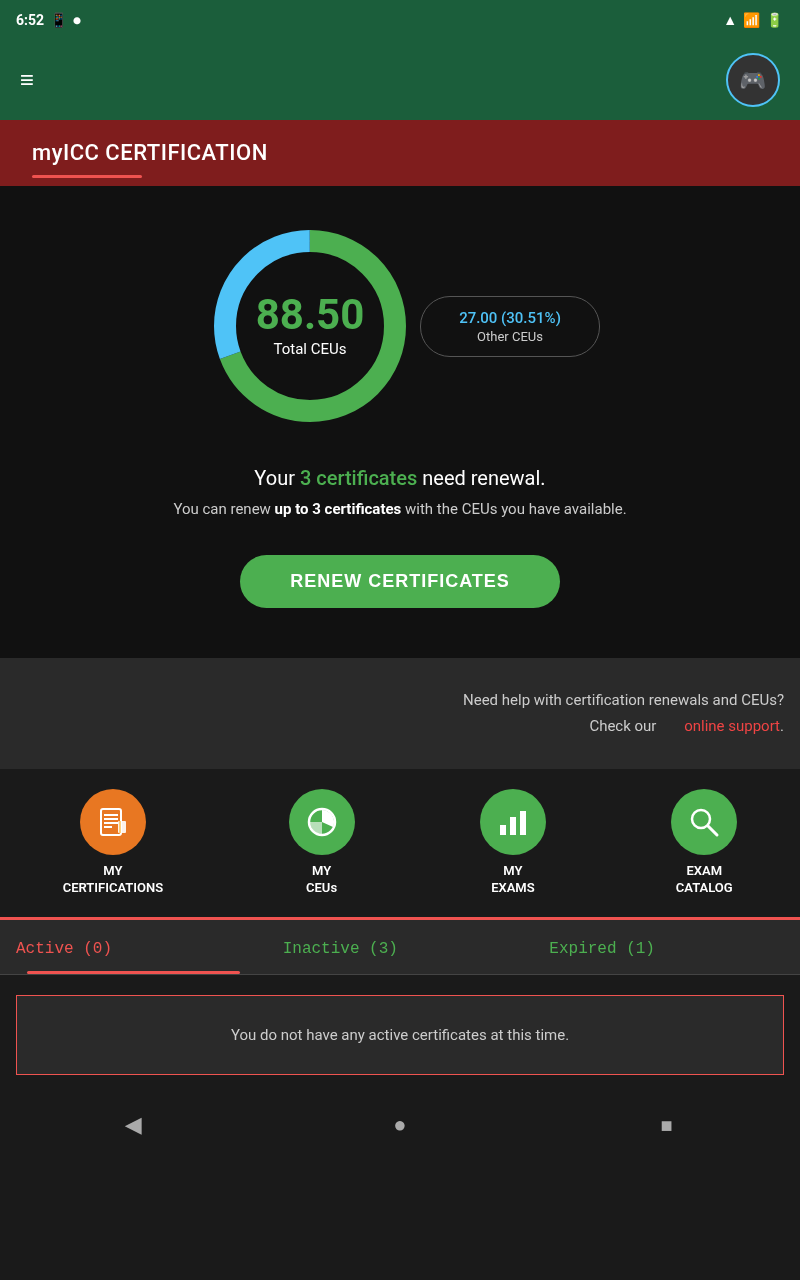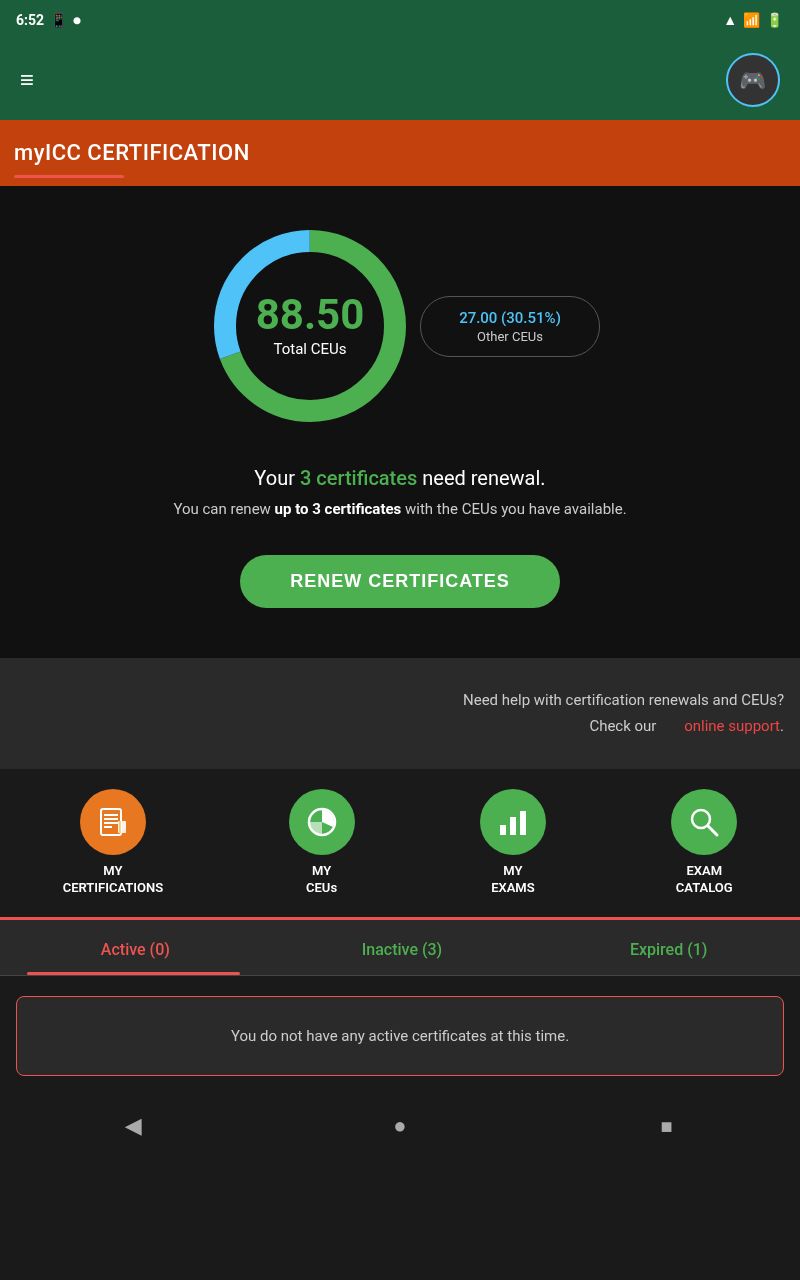--- a/index.html
+++ b/index.html
@@ -63,22 +63,22 @@
       overflow: hidden;
       background: #333;
       display: flex;
       align-items: center;
       justify-content: center;
       font-size: 22px;
     }
 
     
     .page-title-area {
-      background: #c2410c;
-      padding: 20px 24px 8px 14px;
+      background: #7f1d1d;
+      padding: 20px 24px 8px 32px;
     }
     .page-title {
       font-size: 22px;
       font-weight: 500;
       color: white;
       letter-spacing: 0.5px;
     }
     .title-underline {
       width: 110px;
       height: 3px;
@@ -244,48 +244,49 @@
     }
 
     
     .tabs-row {
       display: flex;
       background: #2a2a2a;
       border-bottom: 1px solid #444;
     }
     .tab {
       flex: 1;
-      text-align: center;
-      padding: 20px 0 16px 4px;
+      text-align: left;
+      padding: 20px 0 16px 16px;
       font-size: 16px;
       font-weight: 500;
       cursor: pointer;
       position: relative;
       color: #aaa;
+      font-family: Liberation Mono, monospace;
     }
     .tab.active {
       color: #ef5350;
     }
     .tab.active::after {
       content: '';
       position: absolute;
       bottom: 0;
       left: 10%;
       width: 80%;
       height: 3px;
       background: #ef5350;
       border-radius: 2px;
     }
     .tab.green-tab { color: #4caf50; }
 
     
     .empty-card {
       background: #2a2a2a;
       margin: 20px 16px;
-      border-radius: 8px;
+      border-radius: 0;
       padding: 30px 20px;
       text-align: center;
       border: 1px solid #ef5350;
     }
     .empty-card-text {
       font-size: 15px;
       color: #ccc;
     }
 
     

